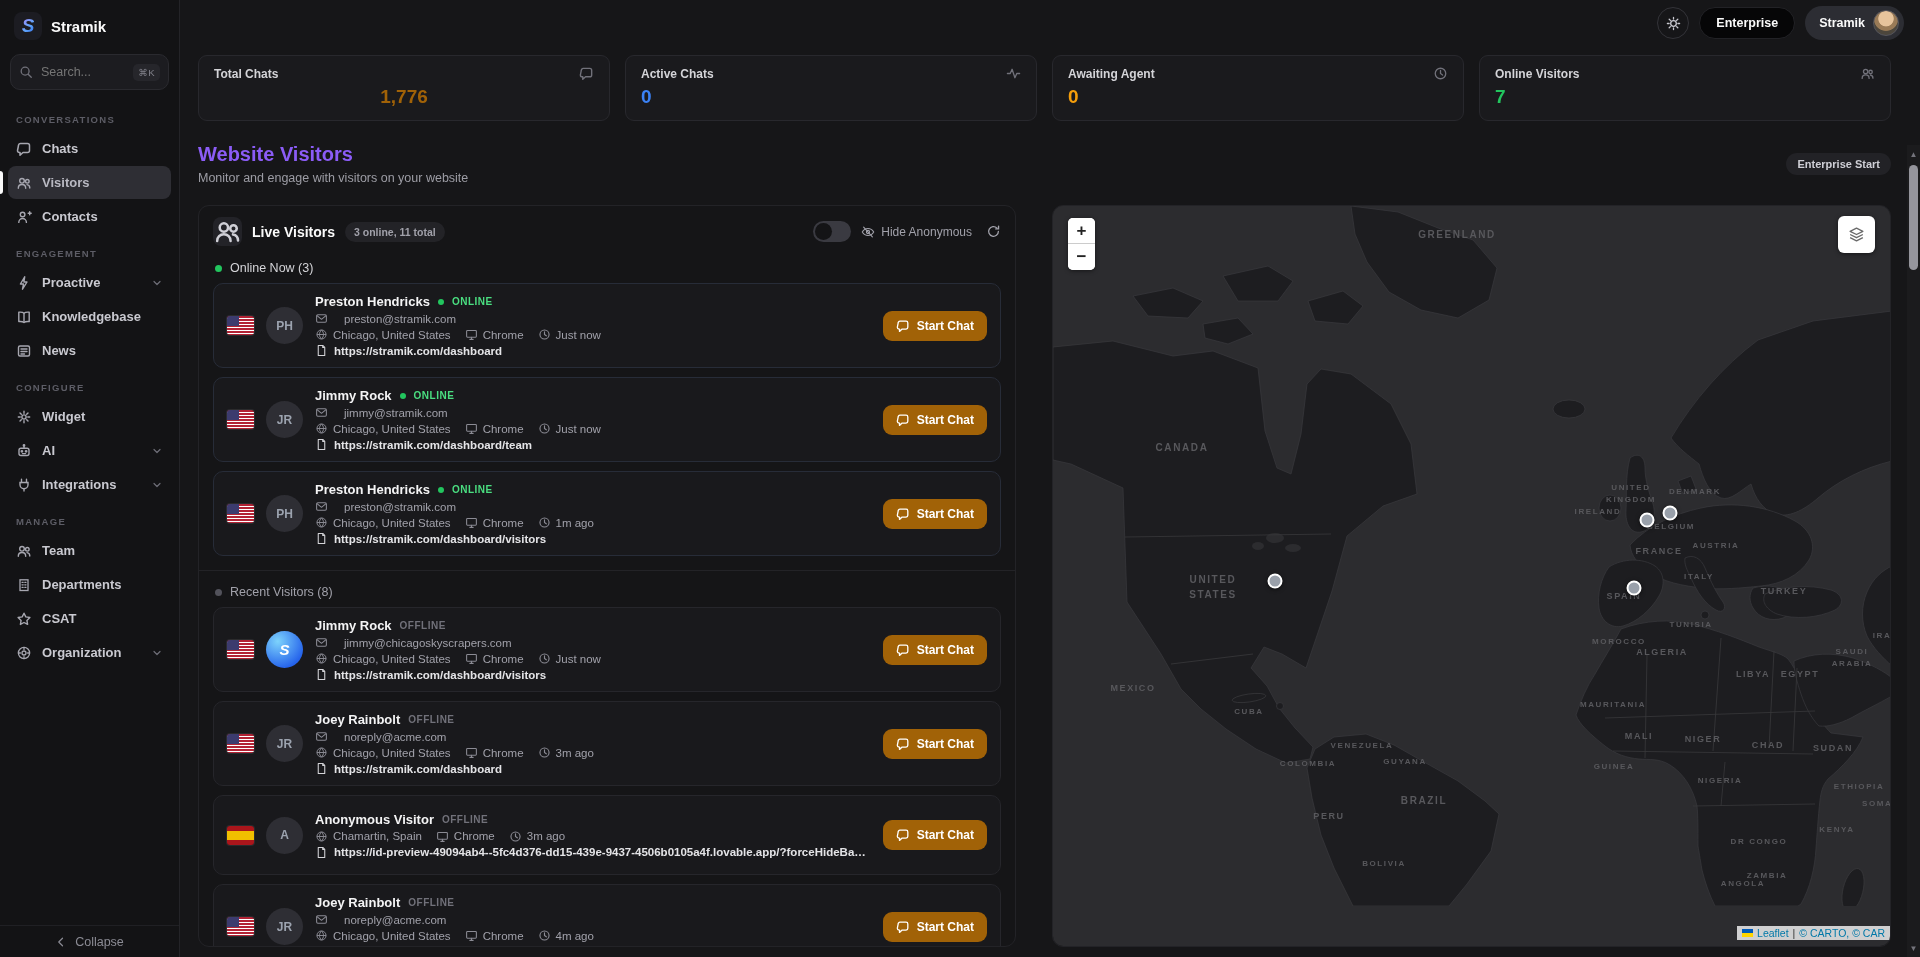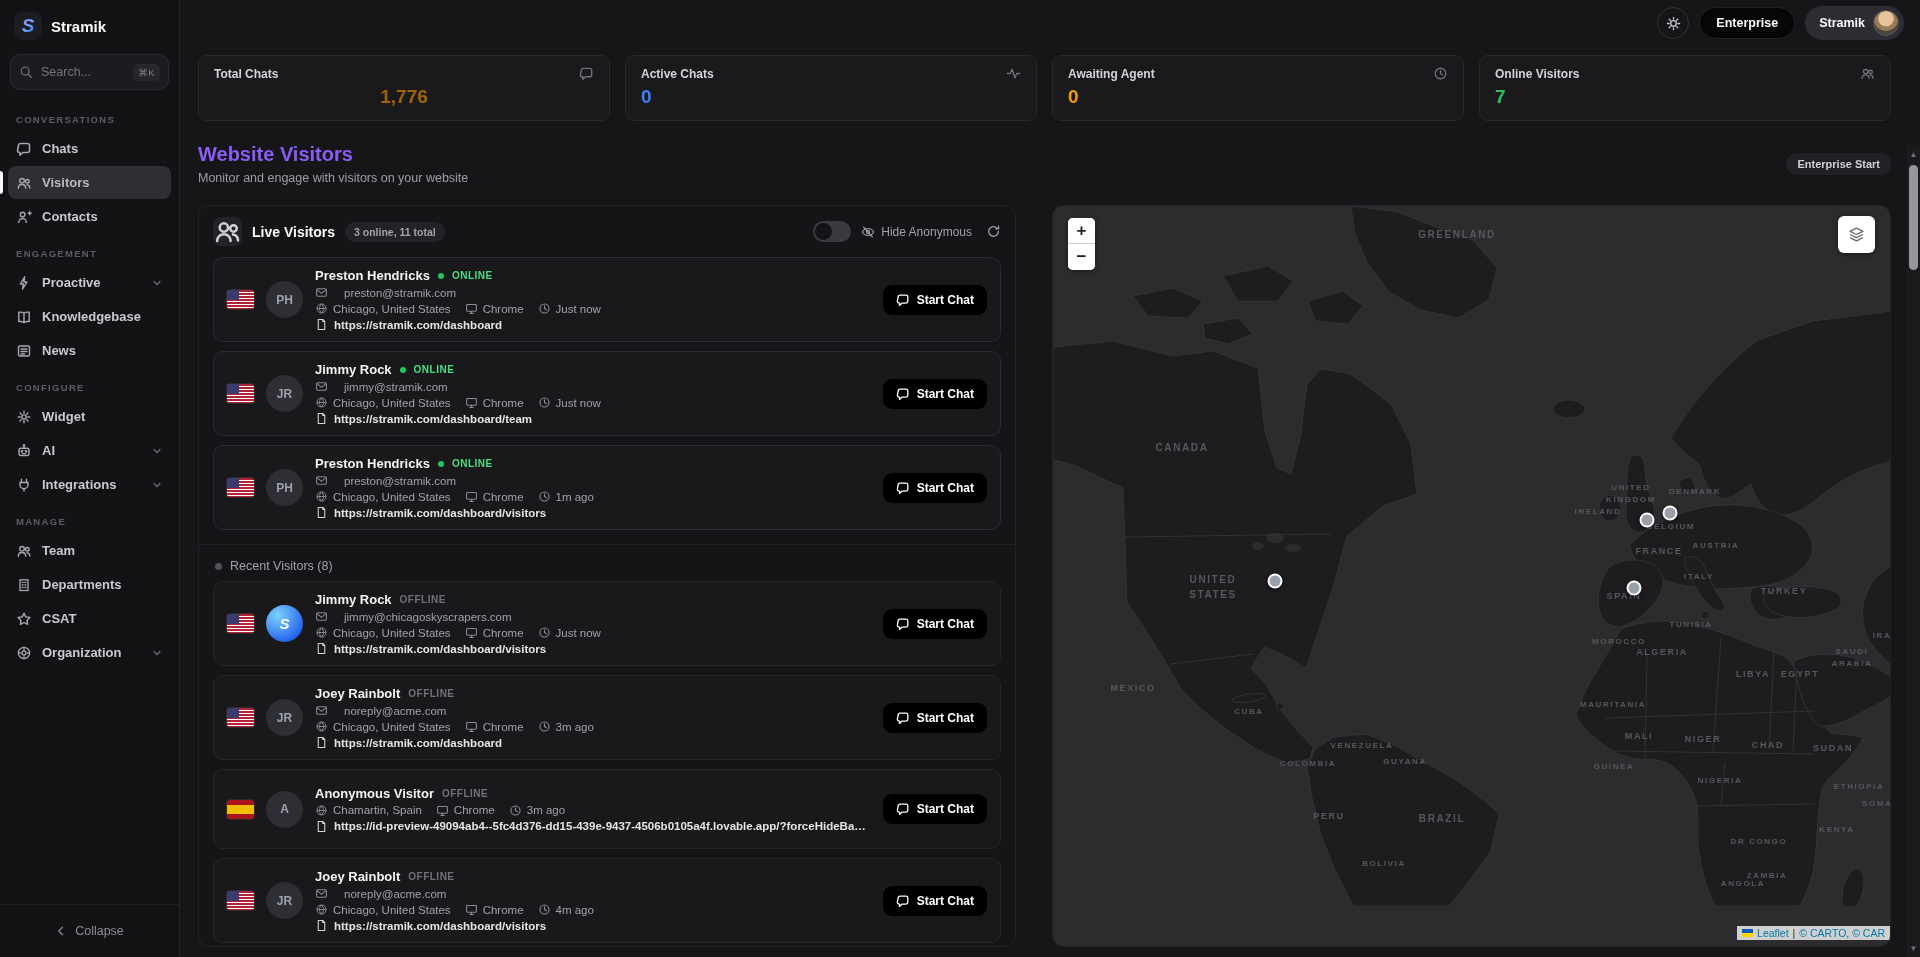--- a/index.html
+++ b/index.html
@@ -20,21 +20,21 @@
 .search-box input{flex:1;min-width:0;background:transparent;border:none;outline:none;color:#9a9aa3;font-size:12.5px;font-family:inherit}
 .kbd{background:#26262b;border-radius:5px;font-size:9.5px;color:#82828b;padding:3px 5px;letter-spacing:.5px}
 .side-nav{flex:1;overflow:hidden;padding:4px 8px}
 .side-section-label{font-size:9.5px;font-weight:700;letter-spacing:1.3px;color:#5d5d66;padding:14px 8px 6px}
 .side-item{position:relative;display:flex;align-items:center;gap:10px;height:33px;padding:0 8px;border-radius:8px;color:#a7a7b0;cursor:pointer;margin:1px 0}
 .side-item .side-label{font-size:13px;font-weight:600;color:#c9c9d0;flex:1}
 .side-item.active{background:#2e2e34}
 .side-item.active .side-label{color:#b9b9c2}
 .side-item.active::before{content:"";position:absolute;left:-8px;top:5px;width:3px;height:23px;background:#fafafa;border-radius:0 3px 3px 0}
 .side-item .chev{color:#6d6d76}
-.collapse-row{display:flex;align-items:center;justify-content:center;gap:8px;height:53px;color:#8b8b94;font-size:12.5px;border-top:1px solid #202024;cursor:pointer}
+.collapse-row{display:flex;align-items:center;justify-content:center;gap:8px;height:32px;color:#8b8b94;font-size:12.5px;border-top:1px solid #202024;cursor:pointer}
 
 
 .main{flex:1;position:relative;height:957px;overflow:hidden}
 .topbar{height:46px;display:flex;align-items:center;justify-content:flex-end;gap:10px;padding:0 16px}
 .theme-btn{width:32px;height:32px;border-radius:50%;border:1px solid #333338;display:grid;place-items:center;color:#c9c9d0;background:transparent;cursor:pointer}
 .ent-btn{background:#060607;color:#fafafa;border:1px solid #222226;font-weight:700;font-size:12.5px;padding:8px 16px;border-radius:999px;cursor:pointer;font-family:inherit}
 .account-pill{display:flex;align-items:center;gap:8px;background:#2c2d33;border-radius:999px;padding:4px 5px 4px 14px;cursor:pointer}
 .account-name{font-size:12.5px;font-weight:700;color:#fafafa}
 .account-avatar{width:26px;height:26px;border-radius:50%;background:radial-gradient(circle at 50% 32%,#e7c49c 0 36%,#9a7b57 40% 58%,#4c463c 62% 100%);border:1px solid #55555c}
 
@@ -83,21 +83,21 @@
 .v-name{font-size:13px;font-weight:700;color:#f4f4f5}
 .v-odot{width:6px;height:6px;border-radius:50%;background:#22c55e}
 .v-status{font-size:10px;font-weight:700;letter-spacing:.5px}
 .v-status.online{color:#4ade80}.v-status.offline{color:#71717a}
 .v-line{display:flex;align-items:center;gap:16px;color:#a1a1aa;font-size:11.5px}
 .v-meta{display:flex;align-items:center;gap:14px;color:#a1a1aa;font-size:11.5px}
 .v-meta .mi{display:flex;align-items:center;gap:5px}
 .v-url{display:flex;align-items:center;gap:6px;color:#e4e4e7;font-size:11.5px;font-weight:600}
 .v-url span{white-space:nowrap;overflow:hidden;text-overflow:ellipsis}
 .mico{color:#8b8b94}
-.chat-btn{display:flex;align-items:center;gap:7px;background:#000000;color:#fff;border:none;font-size:12px;font-weight:700;padding:8px 13px;border-radius:9px;cursor:pointer;flex:none;font-family:inherit}
+.chat-btn{display:flex;align-items:center;gap:7px;background:#a16207;color:#fff;border:none;font-size:12px;font-weight:700;padding:8px 13px;border-radius:9px;cursor:pointer;flex:none;font-family:inherit}
 .sec-divider{border:none;border-top:1px solid #232327;margin:14px 0 10px}
 
 
 .map-panel{width:839px;height:742px;display:flex;flex-direction:column}
 .map-body{flex:1;position:relative;overflow:hidden;background:#2c2c2f;cursor:grab}
 .map-svg{position:absolute;left:0;top:0}
 .map-label{position:absolute;transform:translate(-50%,-50%);color:#58585c;font-weight:700;letter-spacing:1.6px;white-space:pre;text-align:center;line-height:1.5;pointer-events:none}
 .marker{position:absolute;width:15px;height:15px;border-radius:50%;background:#99a0aa;border:2.5px solid #fff;transform:translate(-50%,-50%);box-shadow:0 1px 4px rgba(0,0,0,.6);cursor:pointer}
 .zoom-ctrl{position:absolute;left:15px;top:12px;width:27px;background:#fff;border-radius:5px;overflow:hidden;box-shadow:0 1px 4px rgba(0,0,0,.5)}
 .zoom-btn{width:27px;height:26px;display:grid;place-items:center;color:#222;font-size:17px;font-weight:700;cursor:pointer;background:#fff;border:none;font-family:inherit}
@@ -437,20 +437,24 @@
             <span>Hide Anonymous</span>
           </span>
           <span class="refresh icon s15">
               <svg viewBox="0 0 16 16" fill="none" stroke="currentColor" stroke-width="1.4" stroke-linecap="round">
                 <path d="M13.2 8A5.2 5.2 0 1111.6 4.2"></path>
                 <path d="M13.4 2.2v3h-3"></path>
               </svg>
             </span>
         </div>
 
+        <div class="group-label">
+          <span class="gdot green"></span>
+          <span>Online Now (3)</span>
+        </div>
         <div class="v-list" id="online-list">
   <div class="v-row online">
     <span class="flag flag-us"></span>
     <span class="avatar">PH</span>
     <div class="v-info">
       <div class="v-line1">
         <span class="v-name">Preston Hendricks</span>
         <span class="v-odot"></span>
         <span class="v-status online">ONLINE</span>
       </div>
@@ -988,21 +992,21 @@
               <span class="map-label" style="left: 404px; top: 28px; font-size: 10px;">GREENLAND</span>
               <span class="map-label" style="left: 129px; top: 241px; font-size: 10px;">CANADA</span>
               <span class="map-label" style="left: 160px; top: 381px; font-size: 10px;">UNITED
 STATES</span>
               <span class="map-label" style="left: 80px; top: 483px; font-size: 9px;">MEXICO</span>
               <span class="map-label" style="left: 196px; top: 506px; font-size: 8px;">CUBA</span>
               <span class="map-label" style="left: 309px; top: 540px; font-size: 8px;">VENEZUELA</span>
               <span class="map-label" style="left: 255px; top: 558px; font-size: 8px;">COLOMBIA</span>
               <span class="map-label" style="left: 352px; top: 556px; font-size: 8px;">GUYANA</span>
               <span class="map-label" style="left: 276px; top: 611px; font-size: 9px;">PERU</span>
-              <span class="map-label" style="left: 371px; top: 612px; font-size: 10px; margin-left: 18px;">BRAZIL</span>
+              <span class="map-label" style="left: 371px; top: 594px; font-size: 10px;">BRAZIL</span>
               <span class="map-label" style="left: 331px; top: 658px; font-size: 8px;">BOLIVIA</span>
               <span class="map-label" style="left: 578px; top: 288px; font-size: 8px;">UNITED
 KINGDOM</span>
               <span class="map-label" style="left: 545px; top: 306px; font-size: 8px;">IRELAND</span>
               <span class="map-label" style="left: 642px; top: 286px; font-size: 8px;">DENMARK</span>
               <span class="map-label" style="left: 618px; top: 321px; font-size: 8px;">BELGIUM</span>
               <span class="map-label" style="left: 606px; top: 346px; font-size: 9px;">FRANCE</span>
               <span class="map-label" style="left: 663px; top: 340px; font-size: 8px;">AUSTRIA</span>
               <span class="map-label" style="left: 646px; top: 371px; font-size: 8px;">ITALY</span>
               <span class="map-label" style="left: 571px; top: 391px; font-size: 9px;">SPAIN</span>

